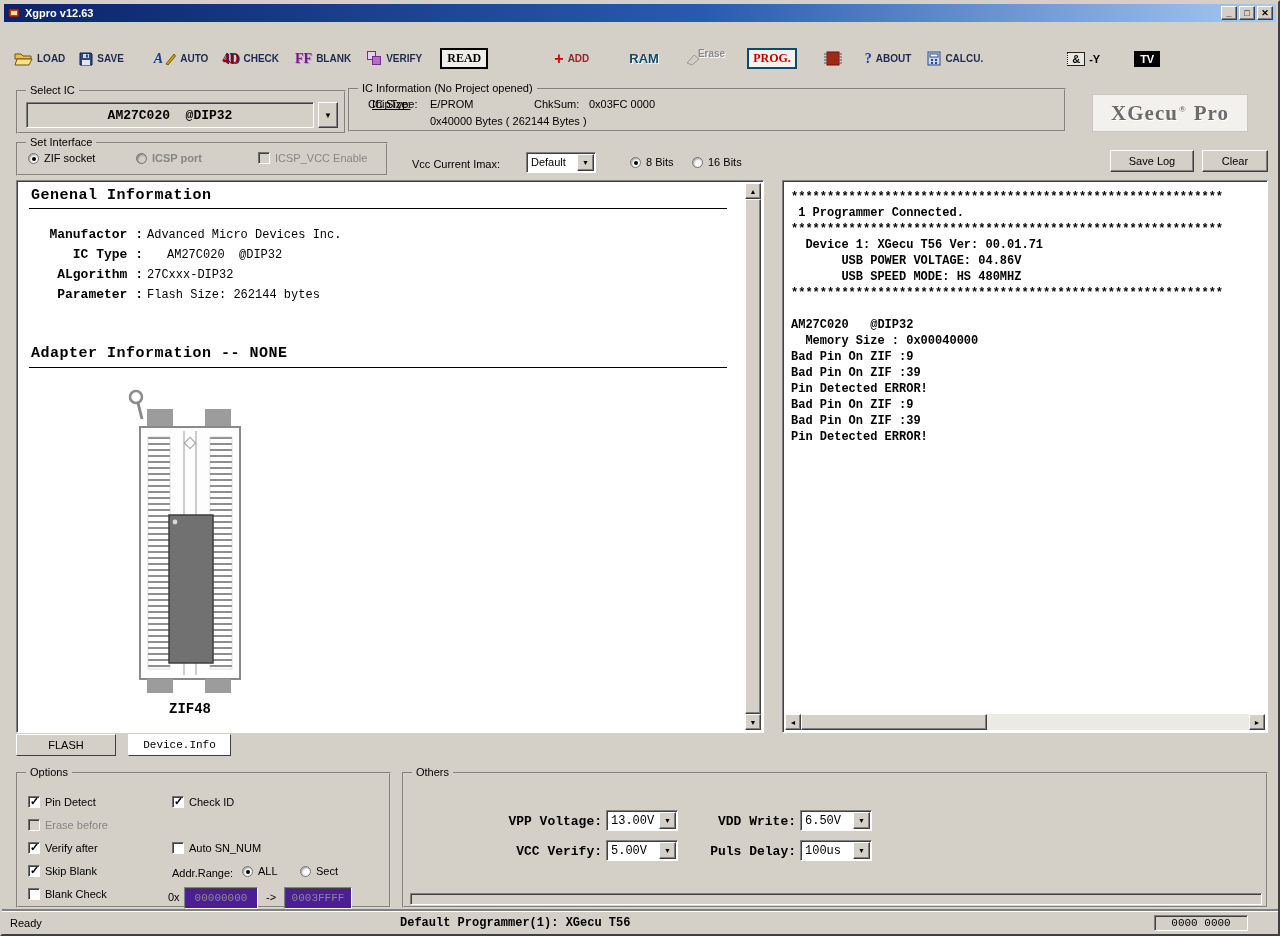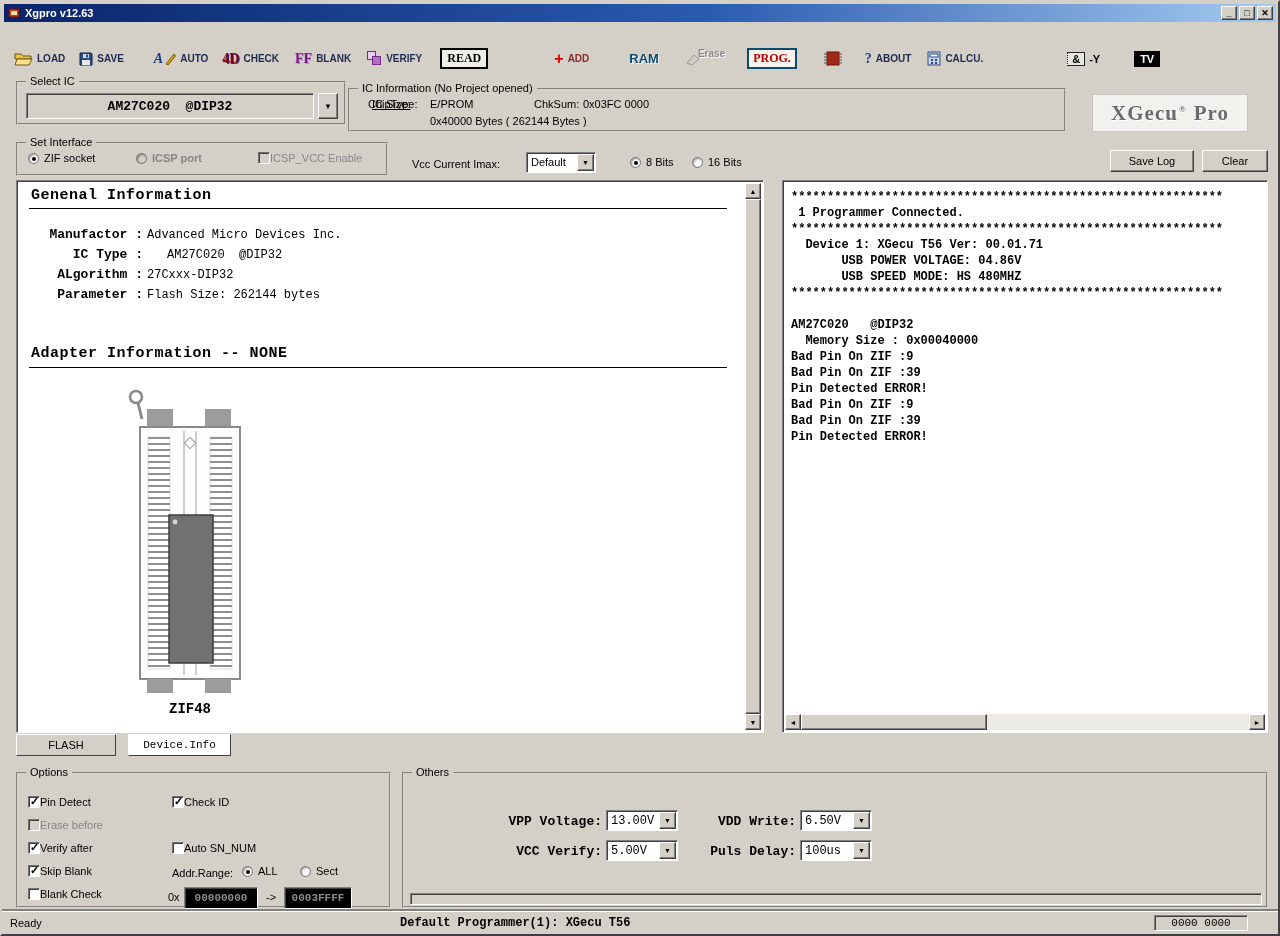--- a/index.html
+++ b/index.html
@@ -59,21 +59,21 @@
 
   .pushbtn { position:absolute; display:flex; align-items:center; justify-content:center; font-size:11px; cursor:default; }
 
   
   .rad { position:absolute; display:flex; align-items:center; gap:5px; white-space:nowrap; }
   .rad .circ { width:11px; height:11px; border-radius:50%; background:#fff; border:1px solid #707070;
                box-shadow:inset 1px 1px 2px rgba(0,0,0,.4); position:relative; flex:none; }
   .rad.selected .circ::after { content:""; position:absolute; left:3px; top:3px; width:4px; height:4px; border-radius:50%; background:#000; }
   .rad.disabled { color:#868686;font-weight:bold; }
   .rad.disabled .circ { background:#d4d0c8; }
-  .cb { position:absolute; display:flex; align-items:center; white-space:nowrap; }
+  .cb { position:absolute; display:flex; align-items:center; gap:5px; white-space:nowrap; }
   .cb .box { width:12px; height:12px; background:#fff; border-top:1px solid #707070; border-left:1px solid #707070;
              border-right:1px solid #fff; border-bottom:1px solid #fff; box-shadow:inset 1px 1px 0 #404040; position:relative; flex:none; }
   .cb.checked .box::after { content:"✓"; position:absolute; left:1px; top:-2px; font-size:11px; font-weight:bold; }
   .cb.disabled { color:#868686; }
   .cb.disabled .box { background:#d4d0c8; }
 
   
   .panel { position:absolute; background:#fff; border-top:1px solid #808080; border-left:1px solid #808080;
            border-right:1px solid #fff; border-bottom:1px solid #fff; box-shadow:inset 1px 1px 0 #404040; }
   .ph { position:absolute; font-family:"Liberation Mono",monospace; font-weight:bold; font-size:15px; letter-spacing:.5px; white-space:nowrap; }
@@ -89,22 +89,22 @@
   .sb-track-h { position:absolute; left:2px; bottom:2px; height:16px; right:2px; background:#eceae4; }
   .sb-btn { position:absolute; width:16px; height:16px; display:flex; align-items:center; justify-content:center; font-size:7px; }
 
   .tab { position:absolute; height:22px; display:flex; align-items:center; justify-content:center;
          border-top:1px solid #fff; border-left:1px solid #fff; border-right:1px solid #404040; border-bottom:1px solid #404040;
          font-size:11px; }
   .tab.active { background:#fff; font-family:"Liberation Mono",monospace; }
   .tab.inactive { background:#d4d0c8; }
 
   .olabel { position:absolute; font-family:"Liberation Mono",monospace; font-weight:bold; font-size:13px; text-align:right; white-space:nowrap; }
-  .rfield { position:absolute; height:22px; background:#000000; color:#8a8a8a; font-family:"Liberation Mono",monospace;
-            font-size:11px; display:flex; align-items:center; justify-content:center;font-weight:bold; }
+  .rfield { position:absolute; height:22px; background:#4c1d95; color:#8a8a8a; font-family:"Liberation Mono",monospace;
+            font-size:11px; display:flex; align-items:center; justify-content:center; }
 
   .statusbar { position:absolute; left:0; bottom:0; width:1276px; height:23px; background:#d4d0c8;
                border-top:1px solid #fff; box-shadow:0 -2px 0 #808080; }
   .logo { position:absolute; left:1090px; top:92px; width:156px; height:38px; background:#f2f1ee;
           border:1px solid #c8c6c0; display:flex; align-items:center; justify-content:center;
           font-family:"Liberation Serif",serif; font-weight:bold; font-size:21px; color:#6b6b6b;
           text-shadow:1px 1px 0 #fff; letter-spacing:1px; }
   .logo sup { font-size:9px; margin:0 2px 8px 1px; }
 </style>
 </head>
@@ -219,34 +219,34 @@
     </span>
     <span class="titem" style="margin-left:84px;">
       <span class="gate">&amp;</span>
       <span class="gate-out">-Y</span>
     </span>
     <span class="titem" style="margin-left:34px;">
       <span class="g-tv">TV</span>
     </span>
   </div>
 
-  <div class="group" style="left:14px;top:79px;width:330px;height:44px;padding-left:34px;">
+  <div class="group" style="left:14px;top:88px;width:330px;height:44px;padding-left:34px;">
     <span class="legend">Select IC</span>
     <span class="sunken" style="position:absolute;left:8px;top:10px;width:288px;height:26px;background:#d4d0c8;display:flex;align-items:center;justify-content:center;font-family:'Liberation Mono',monospace;font-weight:bold;font-size:13px;white-space:pre;"><span>AM27C020  @DIP32</span></span>
     <span class="raised" style="position:absolute;left:300px;top:10px;width:20px;height:26px;display:flex;align-items:center;justify-content:center;font-size:8px;">
         <span>▼</span>
       </span>
   </div>
 
   <div class="group" style="left:346px;top:86px;width:718px;height:44px;">
     <span class="legend">IC Information (No Project opened)</span>
     <span style="position:absolute;left:18px;top:8px;">ChipType:</span>
     <span style="position:absolute;left:80px;top:8px;">E/PROM</span>
     <span style="position:absolute;left:184px;top:8px;">ChkSum:</span>
-    <span style="position:absolute;left:233px;top:8px;">0x03FC 0000</span>
+    <span style="position:absolute;left:239px;top:8px;">0x03FC 0000</span>
     <span style="position:absolute;left:22px;top:8px;text-decoration:underline;">IC Size:</span>
     <span style="position:absolute;left:80px;top:25px;">0x40000 Bytes ( 262144 Bytes )</span>
   </div>
 
   <div class="logo">
     <span>XGecu</span>
       <sup>®</sup>
       <span style="margin-left:5px;">Pro</span>
   </div>
 

